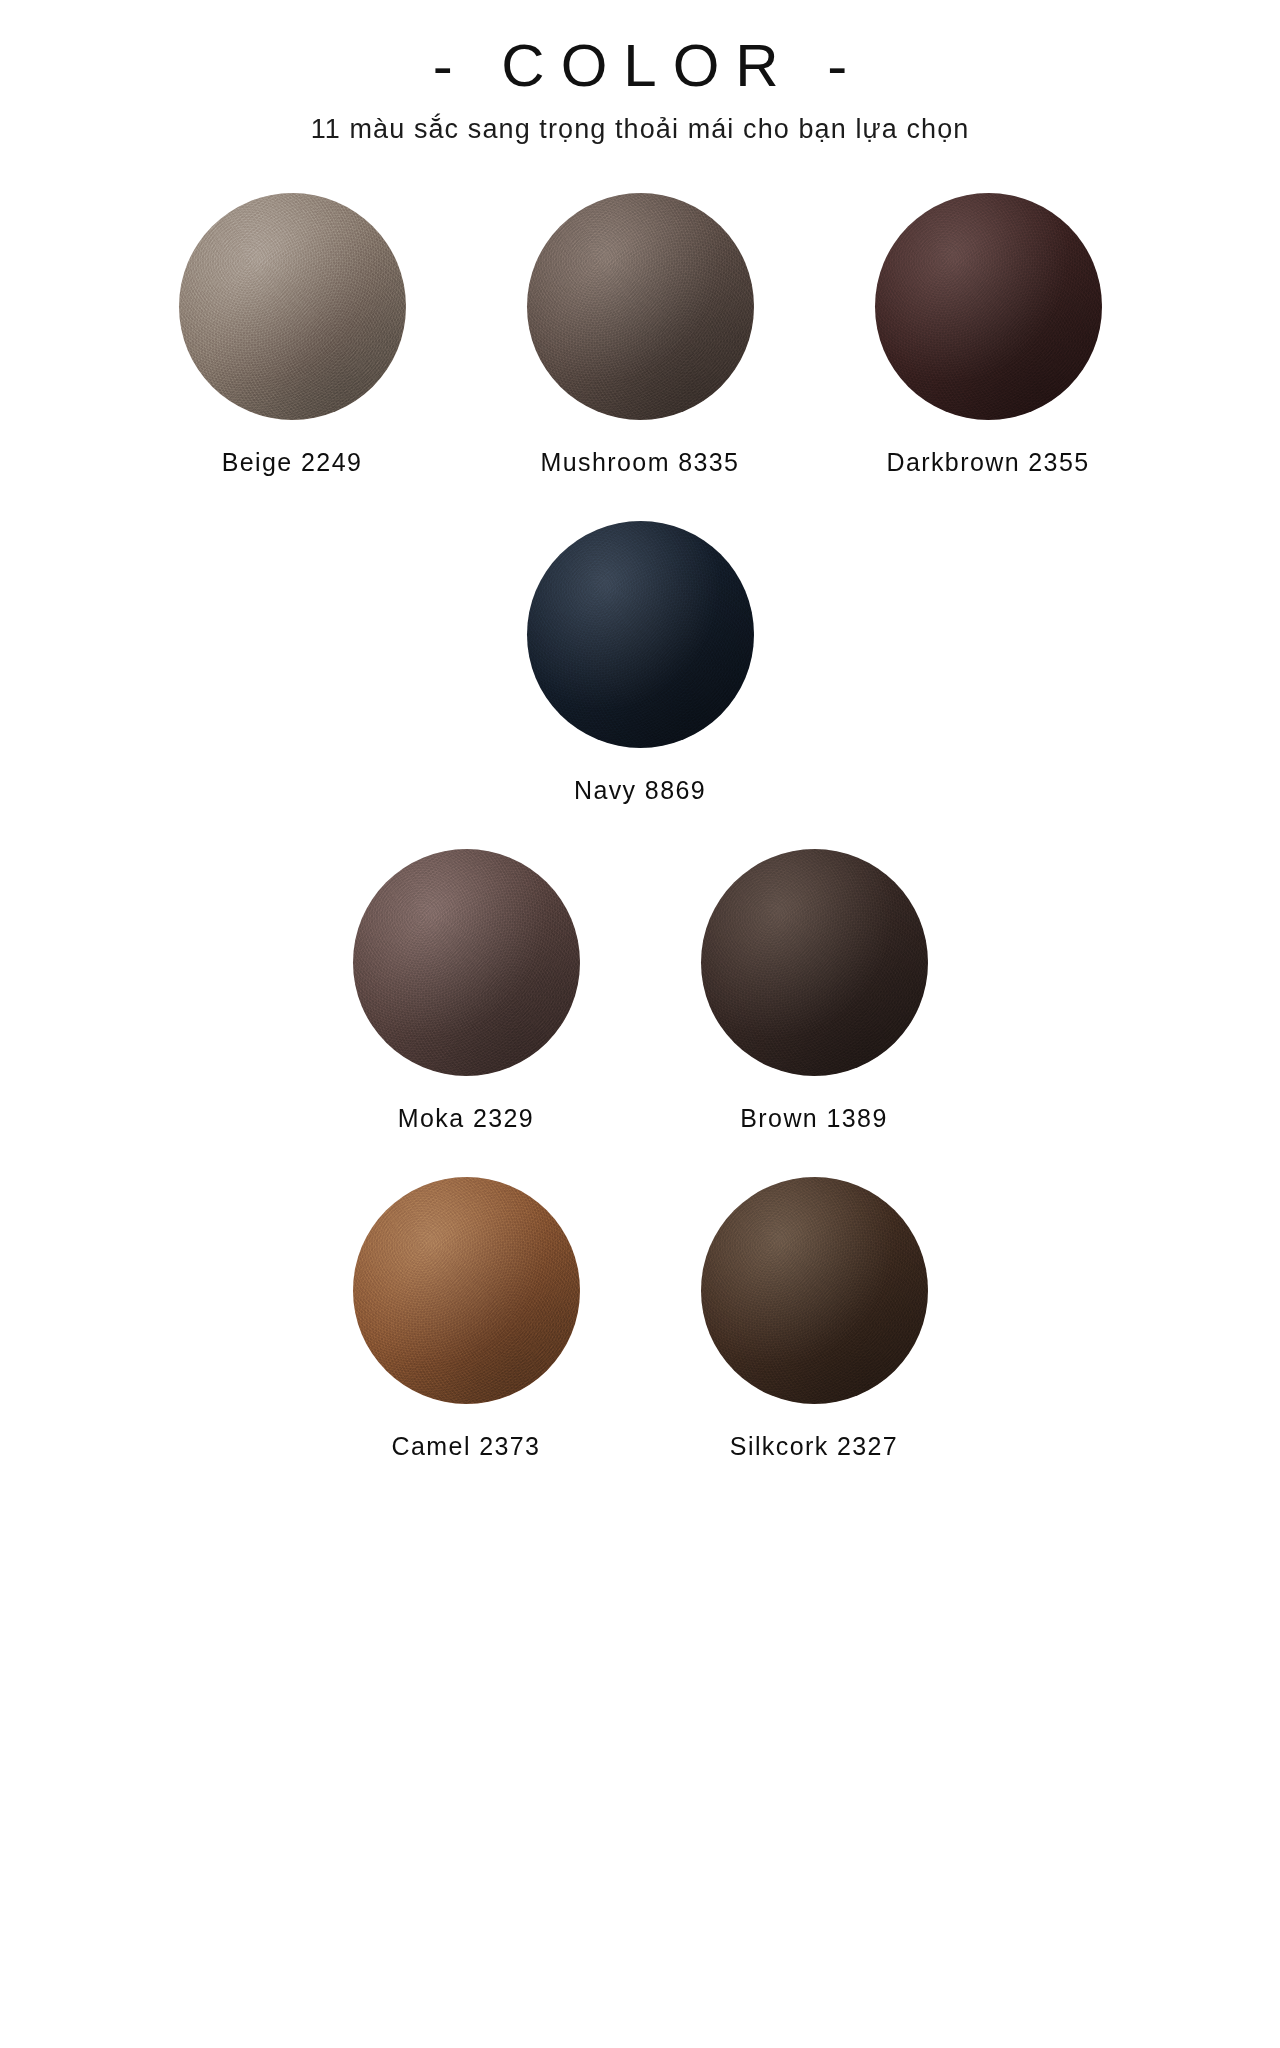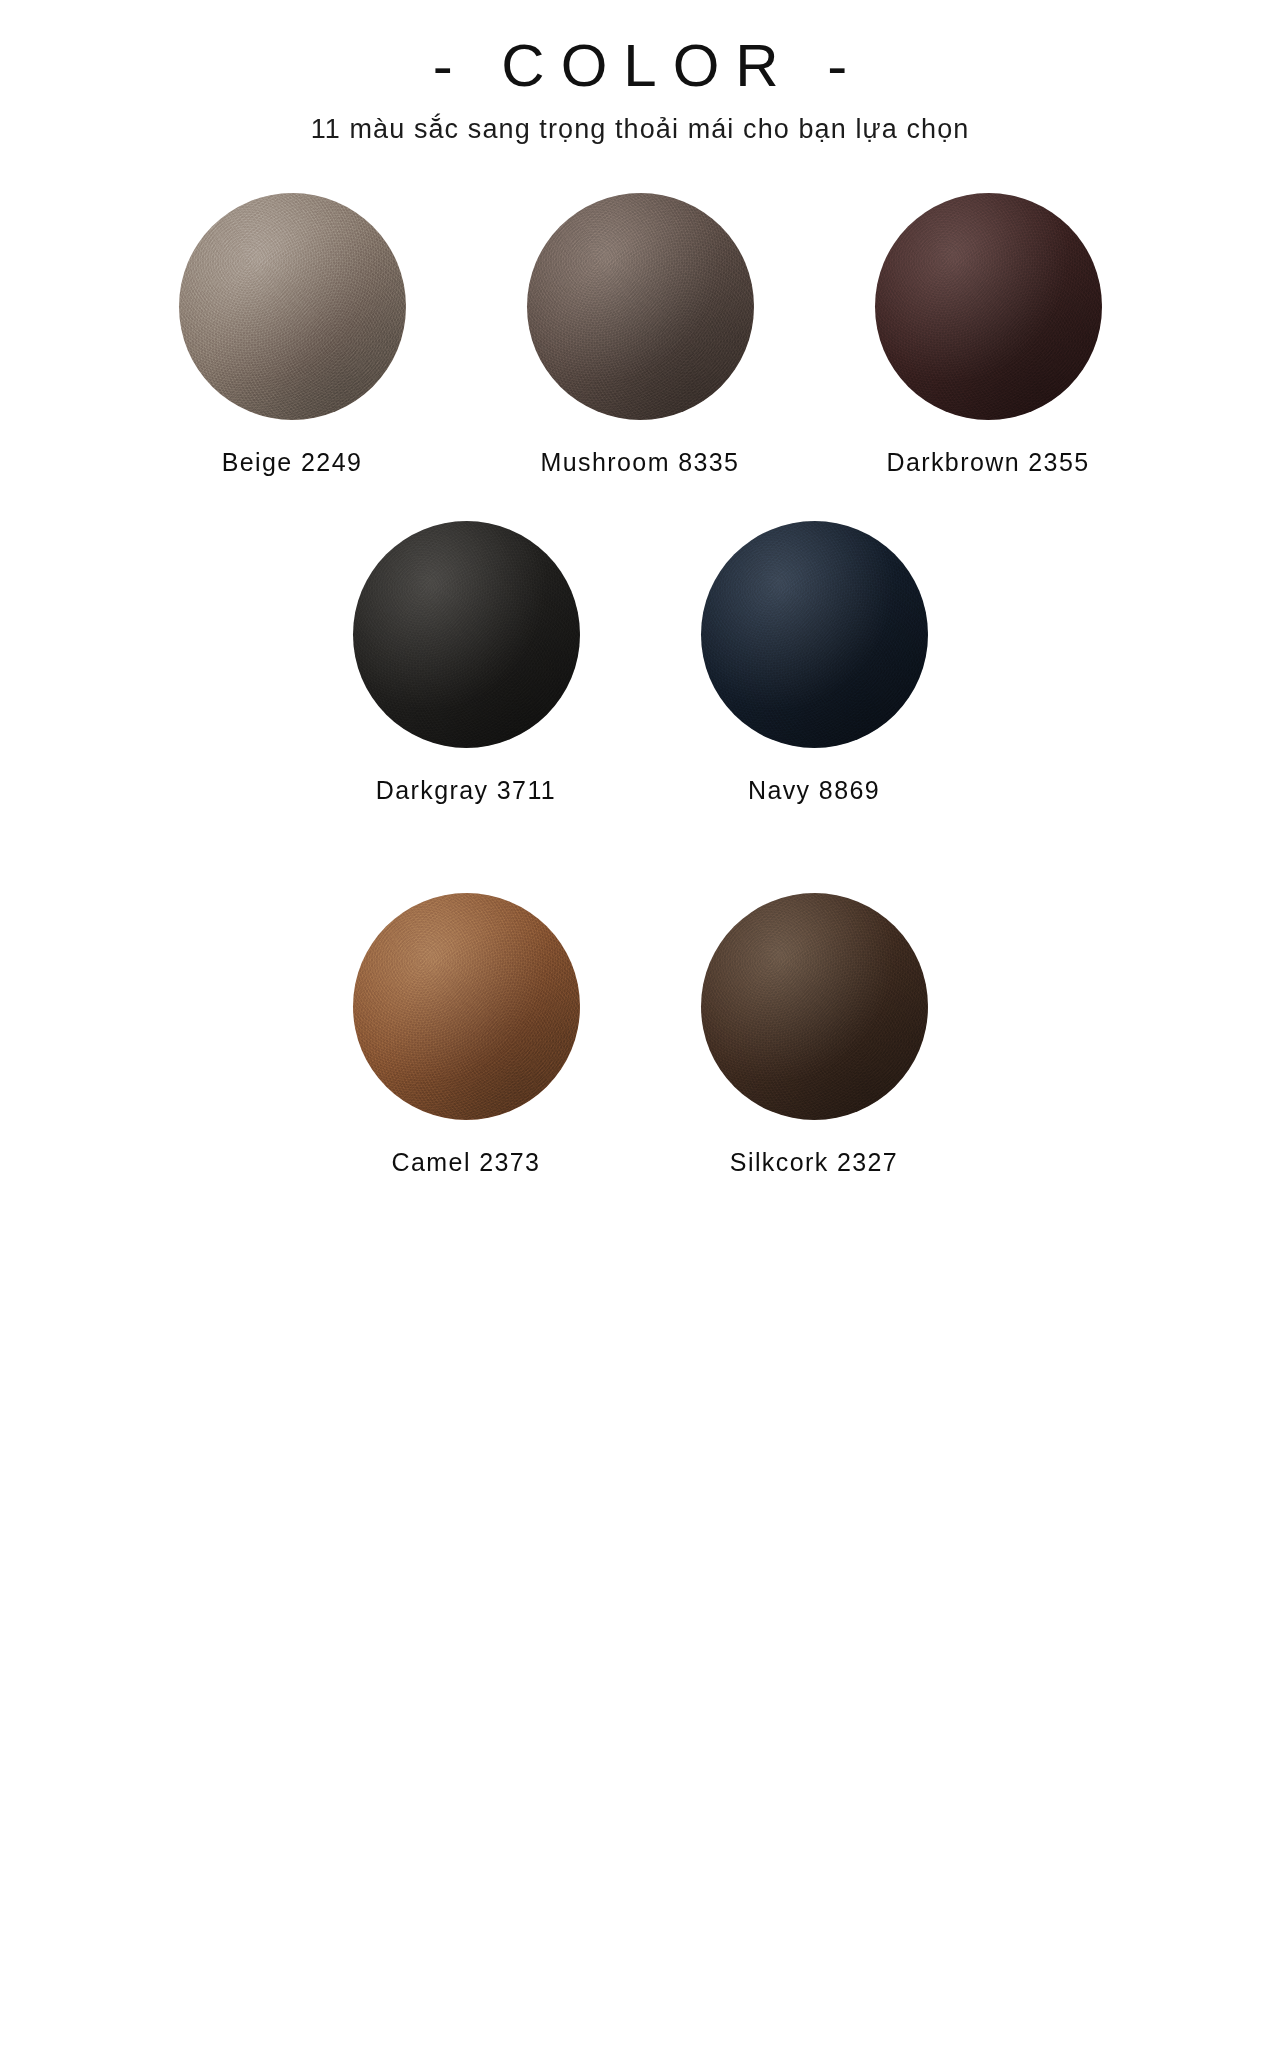--- a/index.html
+++ b/index.html
@@ -148,36 +148,43 @@
           <div class="swatch-disc" style="background: radial-gradient(circle at 36% 28%, rgb(77, 48, 46) 0%, rgb(60, 35, 34) 52%, rgb(42, 22, 22) 100%);">
             <div class="grain"></div>
             <div class="sheen"></div>
           </div>
           <div class="swatch-label">Darkbrown 2355</div>
         </div>
       </div>
       <div class="row-gap-lg"></div>
       <div class="swatch-row">
         <div class="swatch-cell">
-          <div class="swatch-disc" style="background: radial-gradient(circle at 36% 28%, rgb(49, 47, 44) 0%, rgb(34, 33, 31) 52%, rgb(20, 20, 19) 100%);">
-            <div class="grain"></div>
-            <div class="sheen"></div>
-          </div>
-          <div class="swatch-label">Darkgray 3711</div>
-        </div>
-        <div class="swatch-cell">
           <div class="swatch-disc" style="background: radial-gradient(circle at 36% 28%, rgb(32, 45, 62) 0%, rgb(20, 30, 43) 52%, rgb(11, 18, 27) 100%);">
             <div class="grain"></div>
             <div class="sheen"></div>
           </div>
           <div class="swatch-label">Navy 8869</div>
         </div>
       </div>
       <div class="row-gap-lg"></div>
       <div class="swatch-row">
+        <div class="swatch-cell">
+          <div class="swatch-disc" style="background: radial-gradient(circle at 36% 28%, rgb(109, 85, 81) 0%, rgb(90, 69, 65) 52%, rgb(69, 51, 48) 100%);">
+            <div class="grain"></div>
+            <div class="sheen"></div>
+          </div>
+          <div class="swatch-label">Moka 2329</div>
+        </div>
+        <div class="swatch-cell">
+          <div class="swatch-disc" style="background: radial-gradient(circle at 36% 28%, rgb(72, 55, 47) 0%, rgb(56, 42, 38) 52%, rgb(38, 28, 25) 100%);">
+            <div class="grain"></div>
+            <div class="sheen"></div>
+          </div>
+          <div class="swatch-label">Brown 1389</div>
+        </div>
       </div>
       <div class="row-gap-lg"></div>
       <div class="swatch-row">
         <div class="swatch-cell">
           <div class="swatch-disc" style="background: radial-gradient(circle at 36% 28%, rgb(156, 104, 64) 0%, rgb(138, 87, 52) 52%, rgb(111, 67, 39) 100%);">
             <div class="grain"></div>
             <div class="sheen"></div>
           </div>
           <div class="swatch-label">Camel 2373</div>
         </div>

